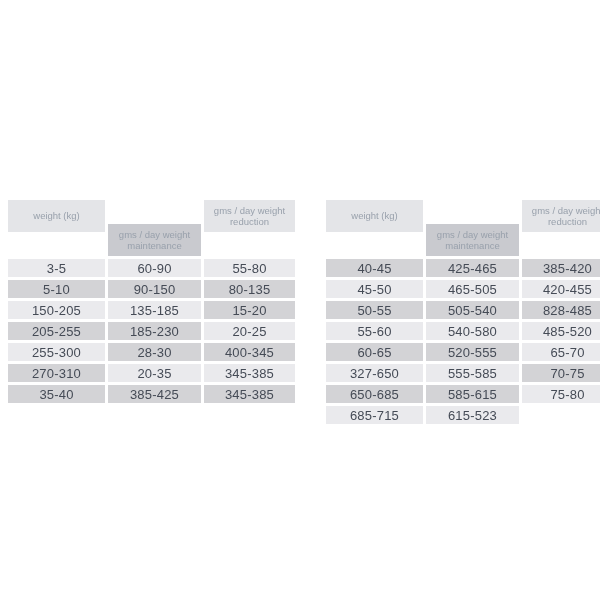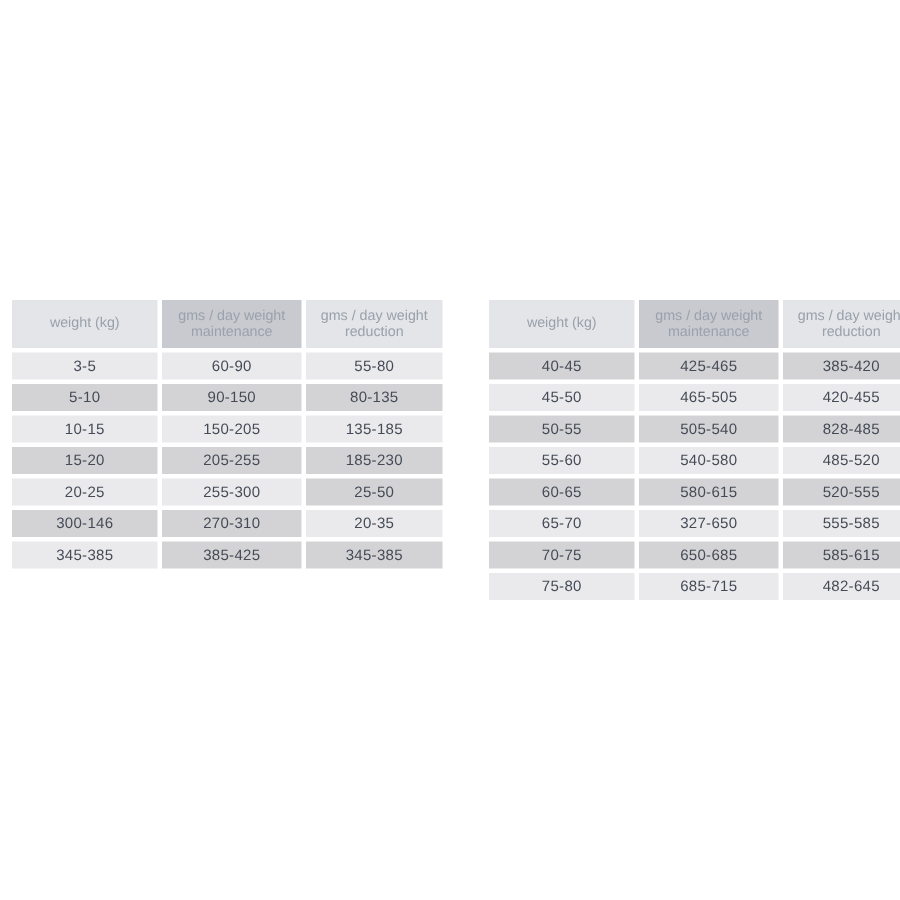--- a/index.html
+++ b/index.html
@@ -38,27 +38,28 @@
     align-items: center;
     justify-content: center;
     text-align: center;
     font-size: 9.5px;
     line-height: 11.5px;
     color: var(--header-text, #99a1ac);
     background: var(--header-light, #e4e5e8);
   }
   .th:nth-child(2) {
     background: var(--header-dark, #c9cacf);
+    margin-top: 24px;
   }
   .td {
     height: 18px;
     display: flex;
     align-items: center;
     justify-content: center;
-    font-size: 10px;
+    font-size: 13px;
     letter-spacing: 0.2px;
     color: var(--cell-text, #454b56);
   }
   .td.light { background: var(--row-light, #eaeaed); }
   .td.dark  { background: var(--row-dark,  #d3d3d6); }
 </style>
 </head>
 <body>
 
 <div class="page">
@@ -66,59 +67,58 @@
     <div class="table">
         <div class="th">weight (kg)</div>
         <div class="th">gms / day weight maintenance</div>
         <div class="th">gms / day weight reduction</div>
         <div class="td light">3-5</div>
         <div class="td light">60-90</div>
         <div class="td light">55-80</div>
         <div class="td dark">5-10</div>
         <div class="td dark">90-150</div>
         <div class="td dark">80-135</div>
-        <div class="td light">10-15</div>
         <div class="td light">150-205</div>
         <div class="td light">135-185</div>
         <div class="td dark">15-20</div>
         <div class="td dark">205-255</div>
         <div class="td dark">185-230</div>
         <div class="td light">20-25</div>
         <div class="td light">255-300</div>
-        <div class="td dark">25-50</div>
-        <div class="td dark">300-146</div>
+        <div class="td dark">28-30</div>
+        <div class="td dark">400-345</div>
         <div class="td dark">270-310</div>
         <div class="td light">20-35</div>
         <div class="td light">345-385</div>
+        <div class="td dark">35-40</div>
         <div class="td dark">385-425</div>
         <div class="td dark">345-385</div>
       </div>
     <div class="table">
         <div class="th">weight (kg)</div>
         <div class="th">gms / day weight maintenance</div>
         <div class="th">gms / day weight reduction</div>
         <div class="td dark">40-45</div>
         <div class="td dark">425-465</div>
         <div class="td dark">385-420</div>
         <div class="td light">45-50</div>
         <div class="td light">465-505</div>
         <div class="td light">420-455</div>
         <div class="td dark">50-55</div>
         <div class="td dark">505-540</div>
         <div class="td dark">828-485</div>
         <div class="td light">55-60</div>
         <div class="td light">540-580</div>
         <div class="td light">485-520</div>
         <div class="td dark">60-65</div>
-        <div class="td dark">580-615</div>
         <div class="td dark">520-555</div>
         <div class="td light">65-70</div>
         <div class="td light">327-650</div>
         <div class="td light">555-585</div>
         <div class="td dark">70-75</div>
         <div class="td dark">650-685</div>
         <div class="td dark">585-615</div>
         <div class="td light">75-80</div>
         <div class="td light">685-715</div>
-        <div class="td light">482-645</div>
+        <div class="td light">615-523</div>
       </div>
   </div>
 </div>
 
 </body></html>

